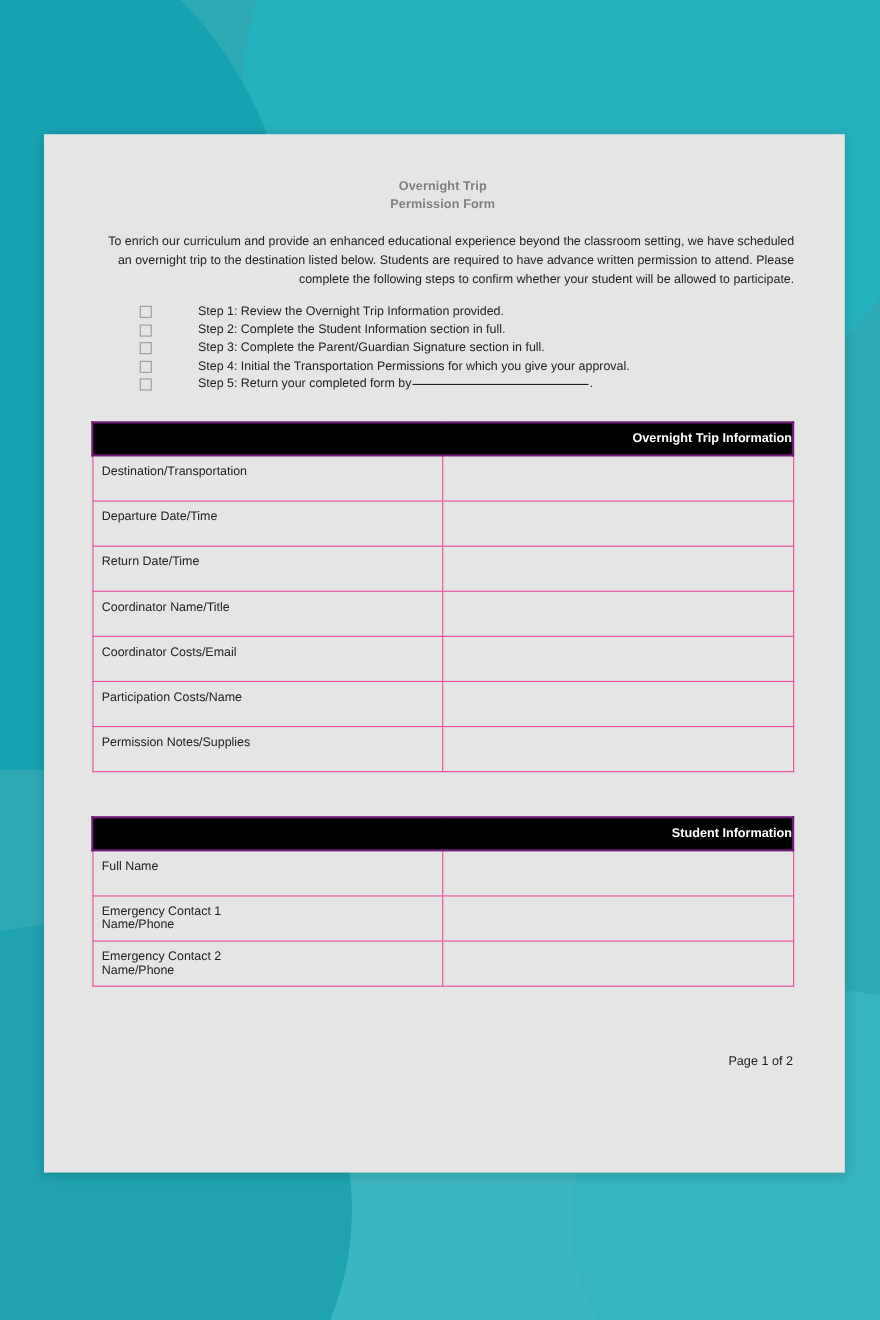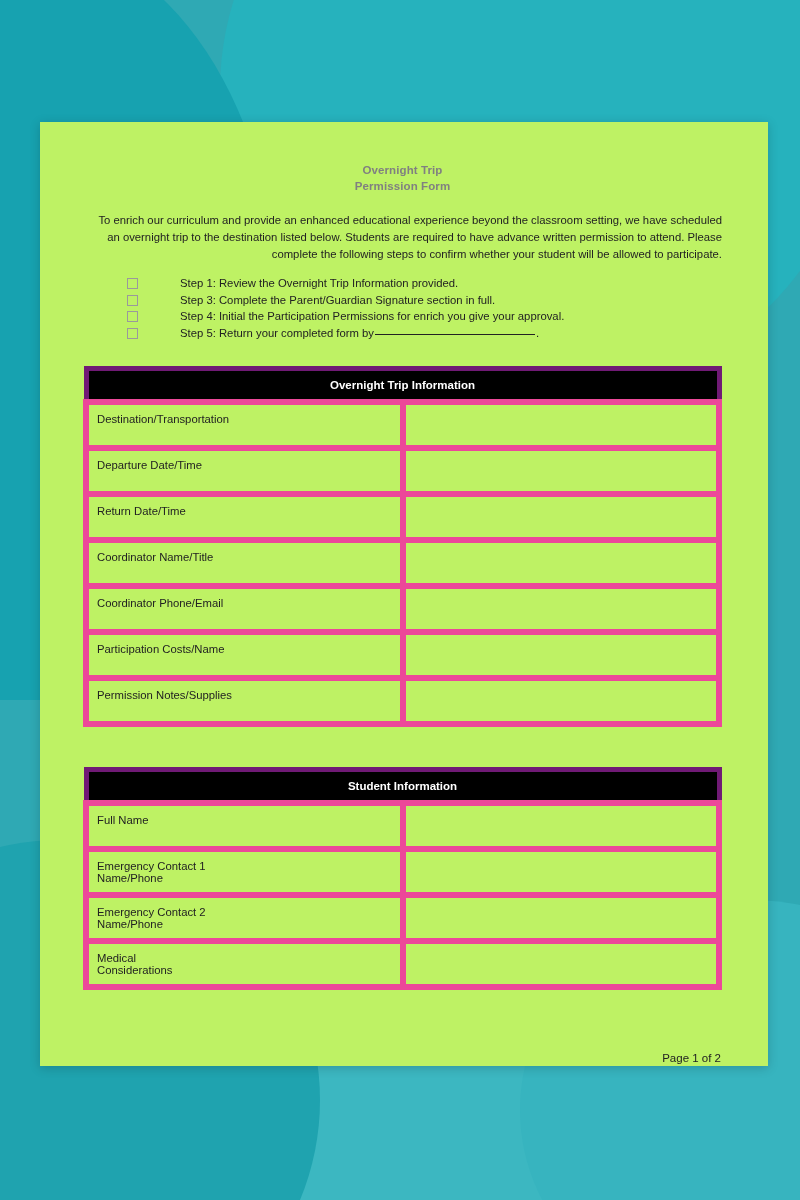--- a/index.html
+++ b/index.html
@@ -72,21 +72,21 @@
     border-radius: 50%;
   }
 
   
   .sheet {
     position: absolute;
     left: 40px;
     top: 122px;
     width: 728px;
     height: 944px;
-    background: #bef264;
+    background: #e5e5e5;
     box-shadow: 0 2px 10px rgba(0,0,0,0.18);
     padding: 0;
   }
   .sheet-inner {
     position: absolute;
     left: 43px;
     top: 40px;
     right: 46px;
   }
 
@@ -145,26 +145,26 @@
     table-layout: fixed;
   }
   .tbl-wrap-1 { margin-top: 25px; }
   .tbl-wrap-2 { margin-top: 40px; }
 
   table.form-table th {
     background: #000000;
     color: #ffffff;
     font-size: 11.5px;
     font-weight: bold;
-    text-align: center;
+    text-align: right;
     padding: 8px 0 8px 0;
-    border: 5px solid #701a75;
+    border: 2px solid #701a75;
   }
   table.form-table td {
-    border: 6px solid #ec4899;
+    border: 1px solid #ec4899;
     font-size: 11.3px;
     color: #222;
     padding: 8px 0 8px 8px;
     vertical-align: top;
     height: 24px;
   }
   td.label-cell {
     width: 177px;
   }
   td.value-cell {
@@ -205,25 +205,29 @@
 
     <p class="intro">To enrich our curriculum and provide an enhanced educational experience beyond the classroom setting, we have scheduled an overnight trip to the destination listed below. Students are required to have advance written permission to attend. Please complete the following steps to confirm whether your student will be allowed to participate.</p>
 
     <div class="steps">
       <div class="step-row">
         <span class="step-box"></span>
         <span class="step-text">Step 1: Review the Overnight Trip Information provided.</span>
       </div>
       <div class="step-row">
         <span class="step-box"></span>
+        <span class="step-text">Step 2: Complete the Student Information section in full.</span>
+      </div>
+      <div class="step-row">
+        <span class="step-box"></span>
         <span class="step-text">Step 3: Complete the Parent/Guardian Signature section in full.</span>
       </div>
       <div class="step-row">
         <span class="step-box"></span>
-        <span class="step-text">Step 4: Initial the Participation Permissions for enrich you give your approval.</span>
+        <span class="step-text">Step 4: Initial the Transportation Permissions for which you give your approval.</span>
       </div>
       <div class="step-row">
         <span class="step-box"></span>
         <span class="step-text"><span>Step 5: Return your completed form by</span><span class="blank-line"></span><span>.</span></span>
       </div>
     </div>
 
     <div class="tbl-wrap-1">
       <table class="form-table">
         <tbody>
@@ -240,21 +244,21 @@
         </tr>
         <tr>
           <td class="label-cell">Return Date/Time</td>
           <td class="value-cell"></td>
         </tr>
         <tr>
           <td class="label-cell">Coordinator Name/Title</td>
           <td class="value-cell"></td>
         </tr>
         <tr>
-          <td class="label-cell">Coordinator Phone/Email</td>
+          <td class="label-cell">Coordinator Costs/Email</td>
           <td class="value-cell"></td>
         </tr>
         <tr>
           <td class="label-cell">Participation Costs/Name</td>
           <td class="value-cell"></td>
         </tr>
         <tr>
           <td class="label-cell">Permission Notes/Supplies</td>
           <td class="value-cell"></td>
         </tr>
@@ -281,27 +285,20 @@
           </td>
           <td class="value-cell two-line"></td>
         </tr>
         <tr>
           <td class="label-cell two-line">
             <span>Emergency Contact 2</span>
             <span class="cell-line2">Name/Phone</span>
           </td>
           <td class="value-cell two-line"></td>
         </tr>
-        <tr>
-          <td class="label-cell two-line">
-            <span>Medical</span>
-            <span class="cell-line2">Considerations</span>
-          </td>
-          <td class="value-cell two-line"></td>
-        </tr>
       </tbody>
         </table>
     </div>
 
     <div class="page-number">Page 1 of 2</div>
 
   </div>
 </div>
 
 </body></html>

